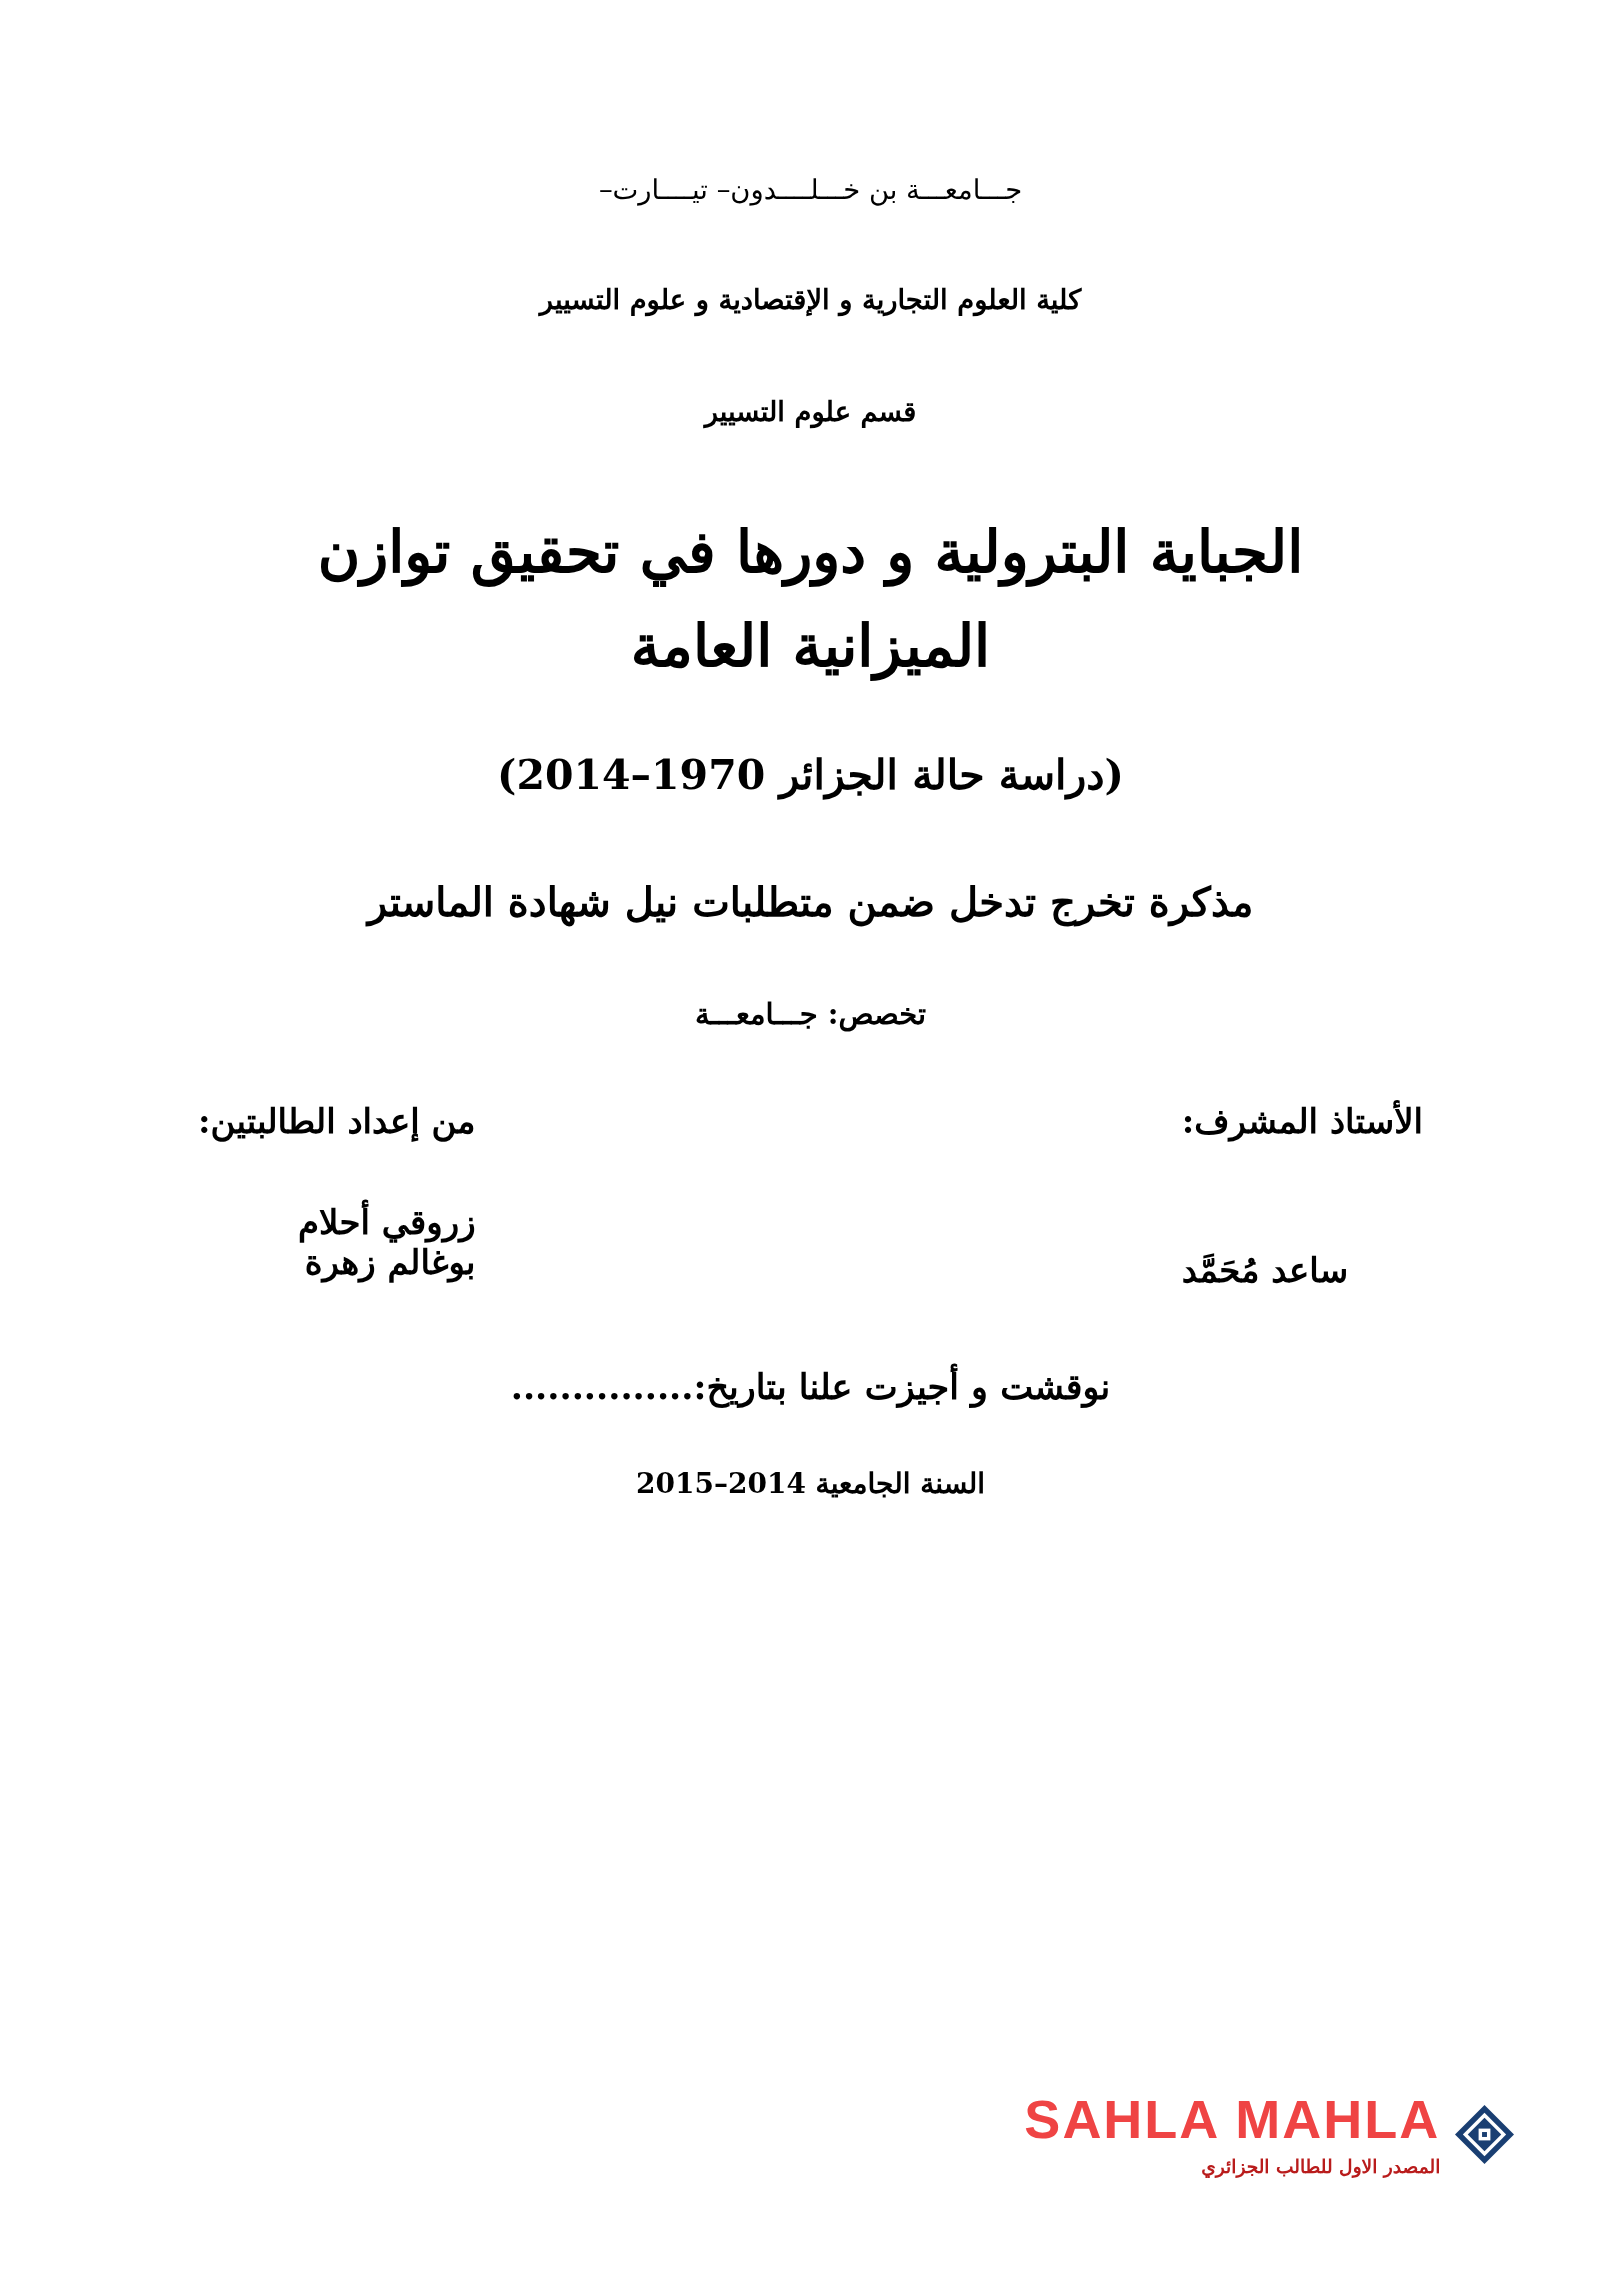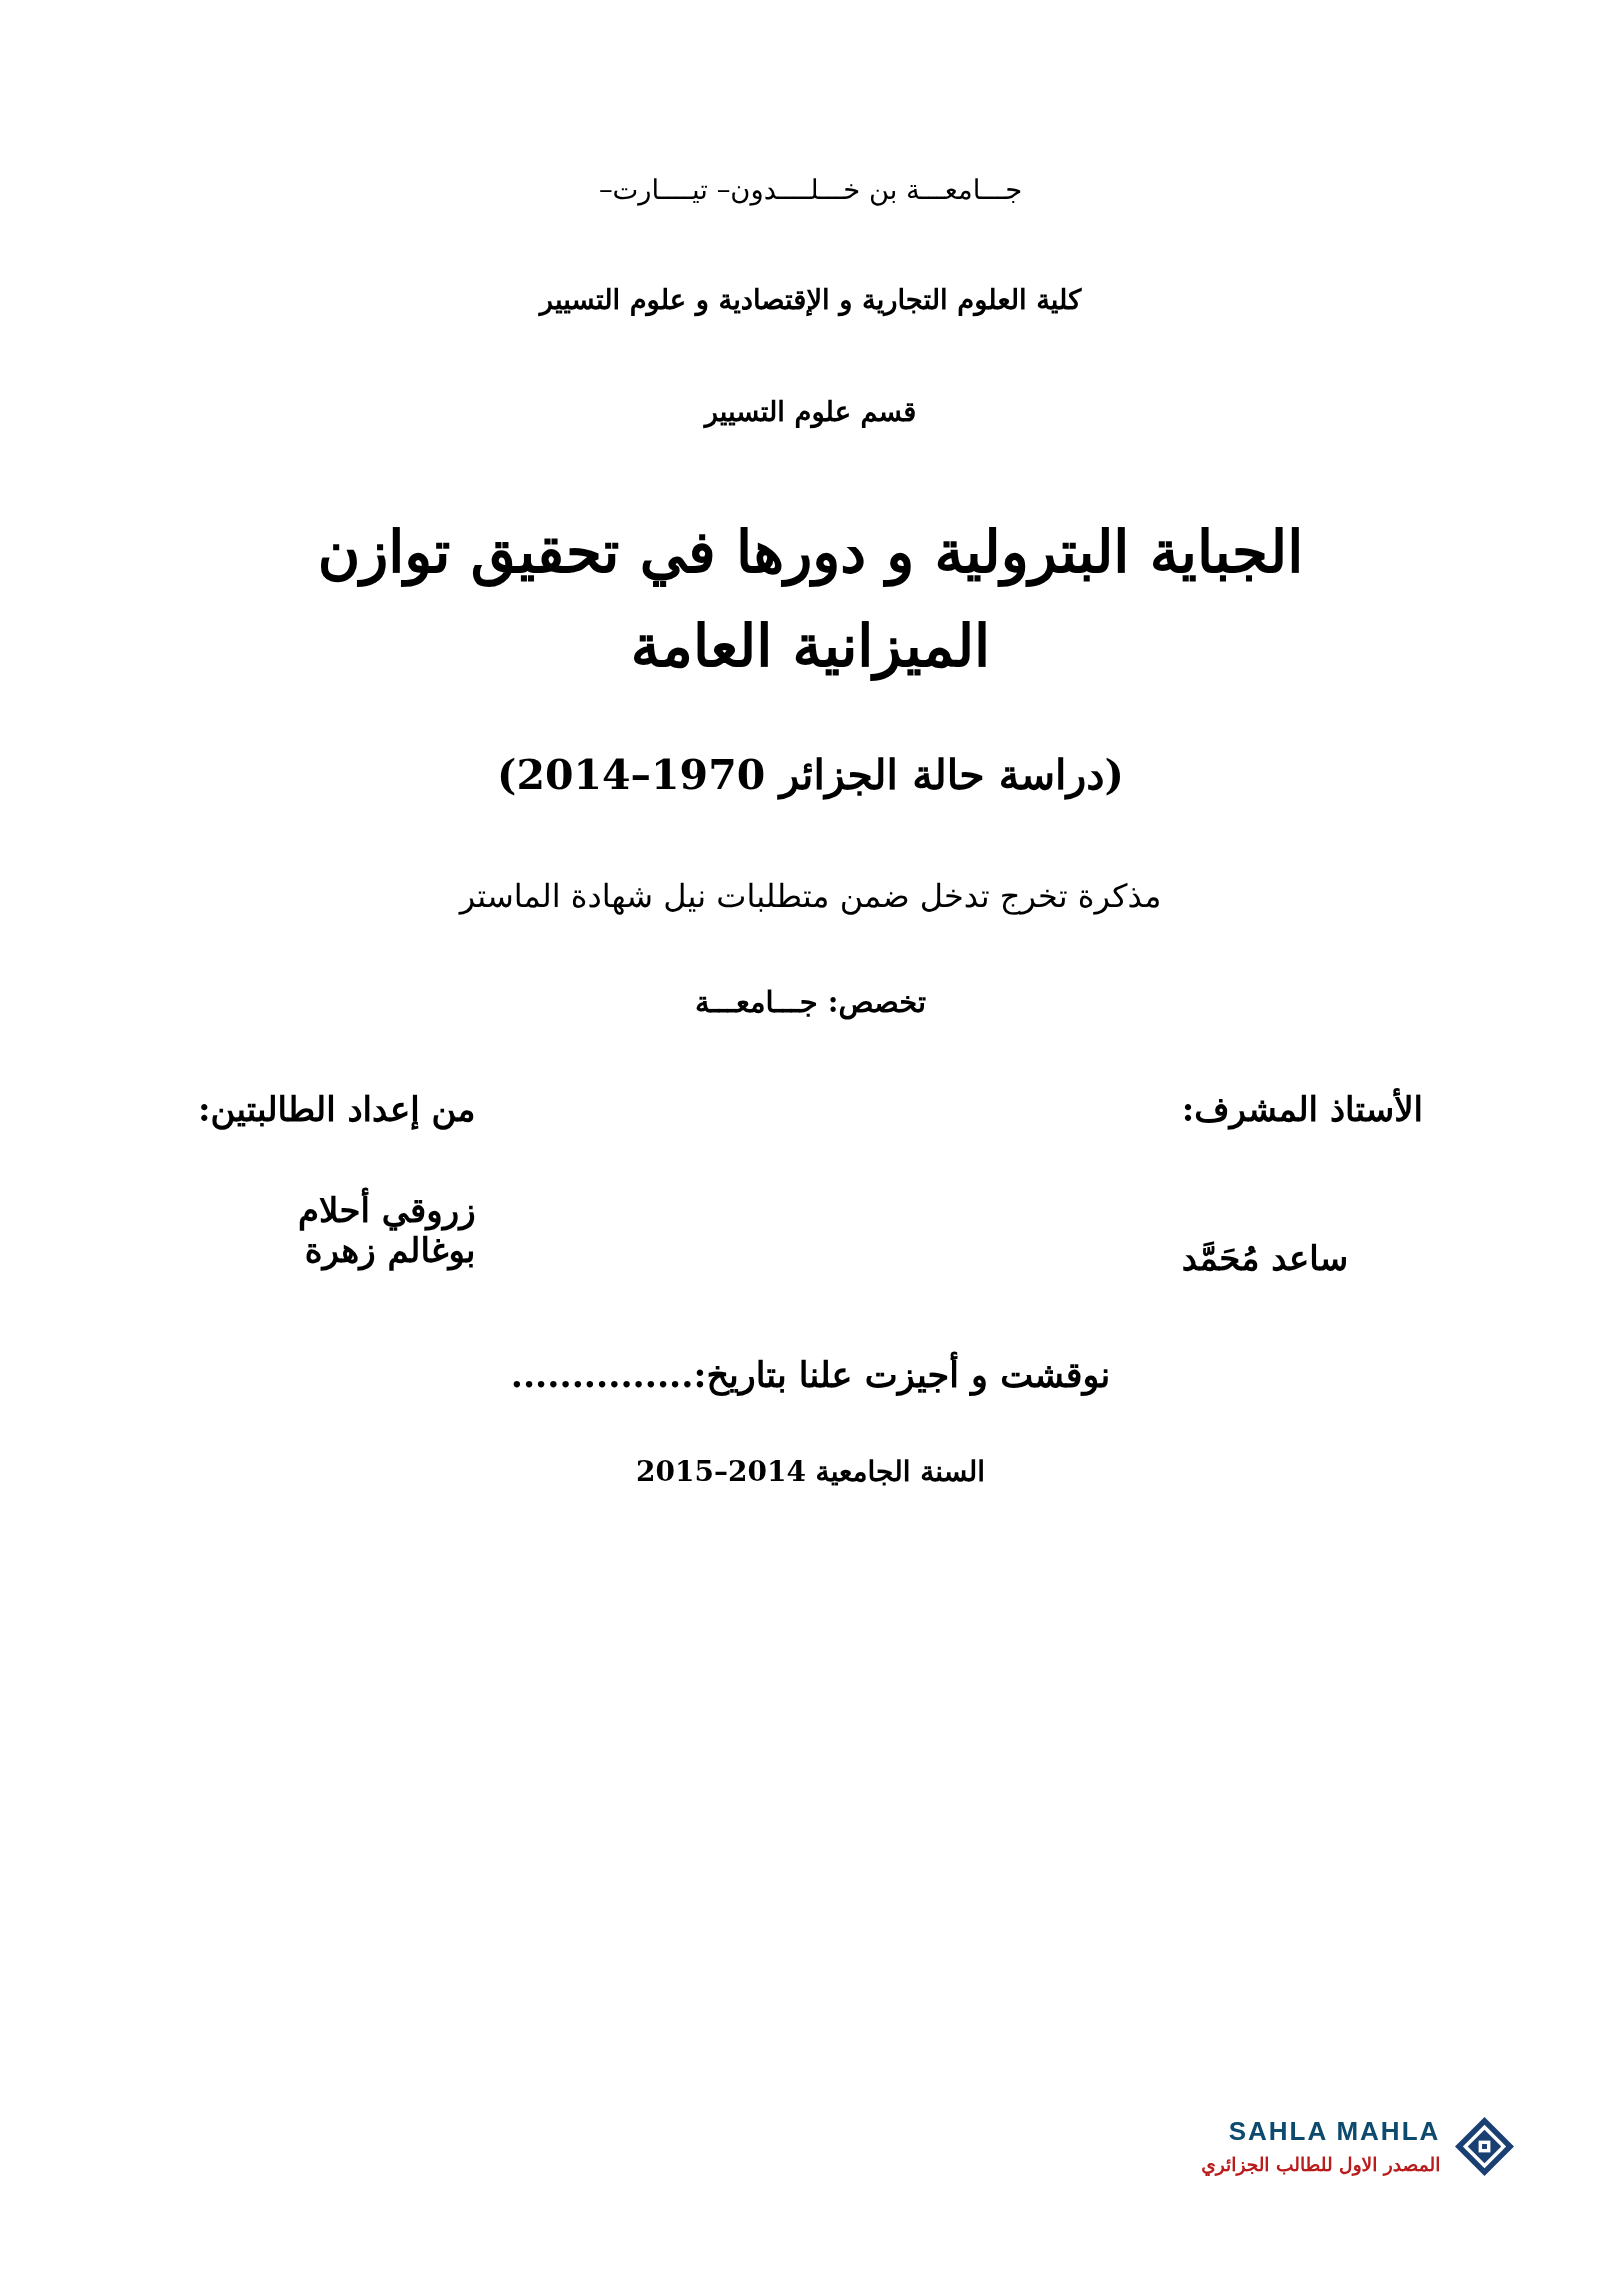--- a/index.html
+++ b/index.html
@@ -59,22 +59,22 @@
   }
 
   .subtitle-case {
     margin-top: 51px;
     font-size: 41px;
     font-weight: 700;
   }
 
   .degree-note {
     margin-top: 65px;
-    font-size: 32px;
-    font-weight: 400;
+    font-size: 40px;
+    font-weight: 700;
   }
 
   .speciality {
     margin-top: 61px;
     font-size: 29px;
     font-weight: 700;
     letter-spacing: 0.5px;
   }
 
   .people {
@@ -135,24 +135,24 @@
     gap: 13.7px;
     direction: ltr;
   }
   .wm-text {
     display: flex;
     flex-direction: column;
     align-items: flex-end;
   }
   .wm-title {
     font-family: "Liberation Sans", sans-serif;
-    font-size: 26px;
+    font-size: 54px;
     font-weight: 700;
     letter-spacing: 2px;
-    color: #0c4a6e;
+    color: #ef4444;
     line-height: 1;
   }
   .wm-sub {
     font-family: "DejaVu Serif", serif;
     font-size: 18.6px;
     font-weight: 700;
     color: #b91c1c;
     margin-top: 9.8px;
     direction: rtl;
   }

